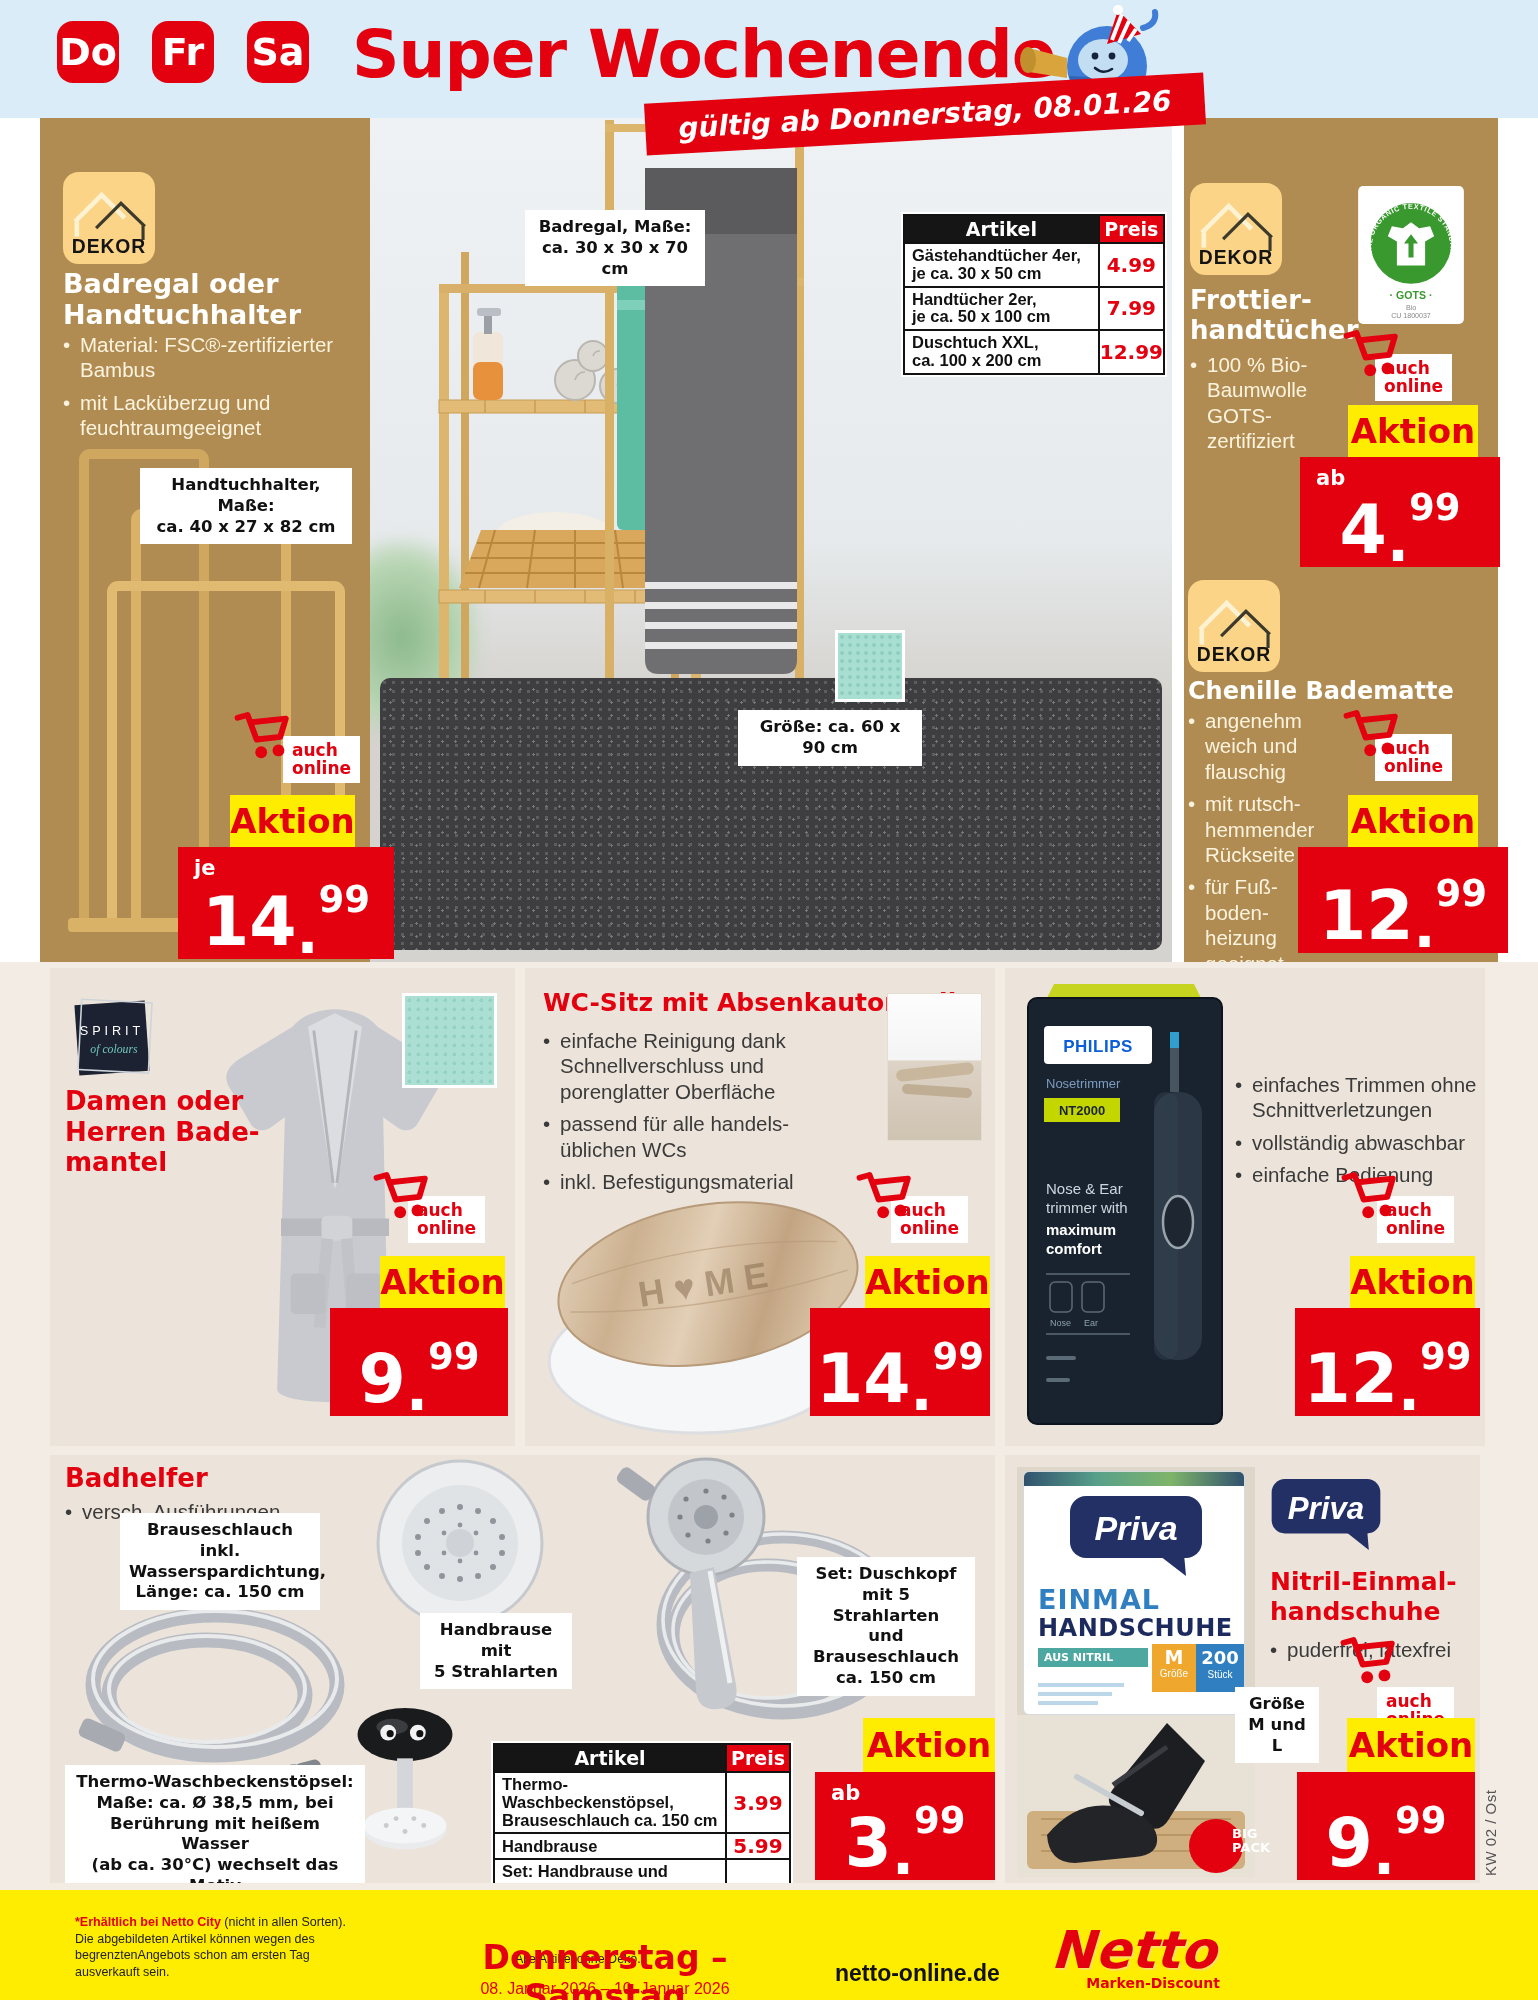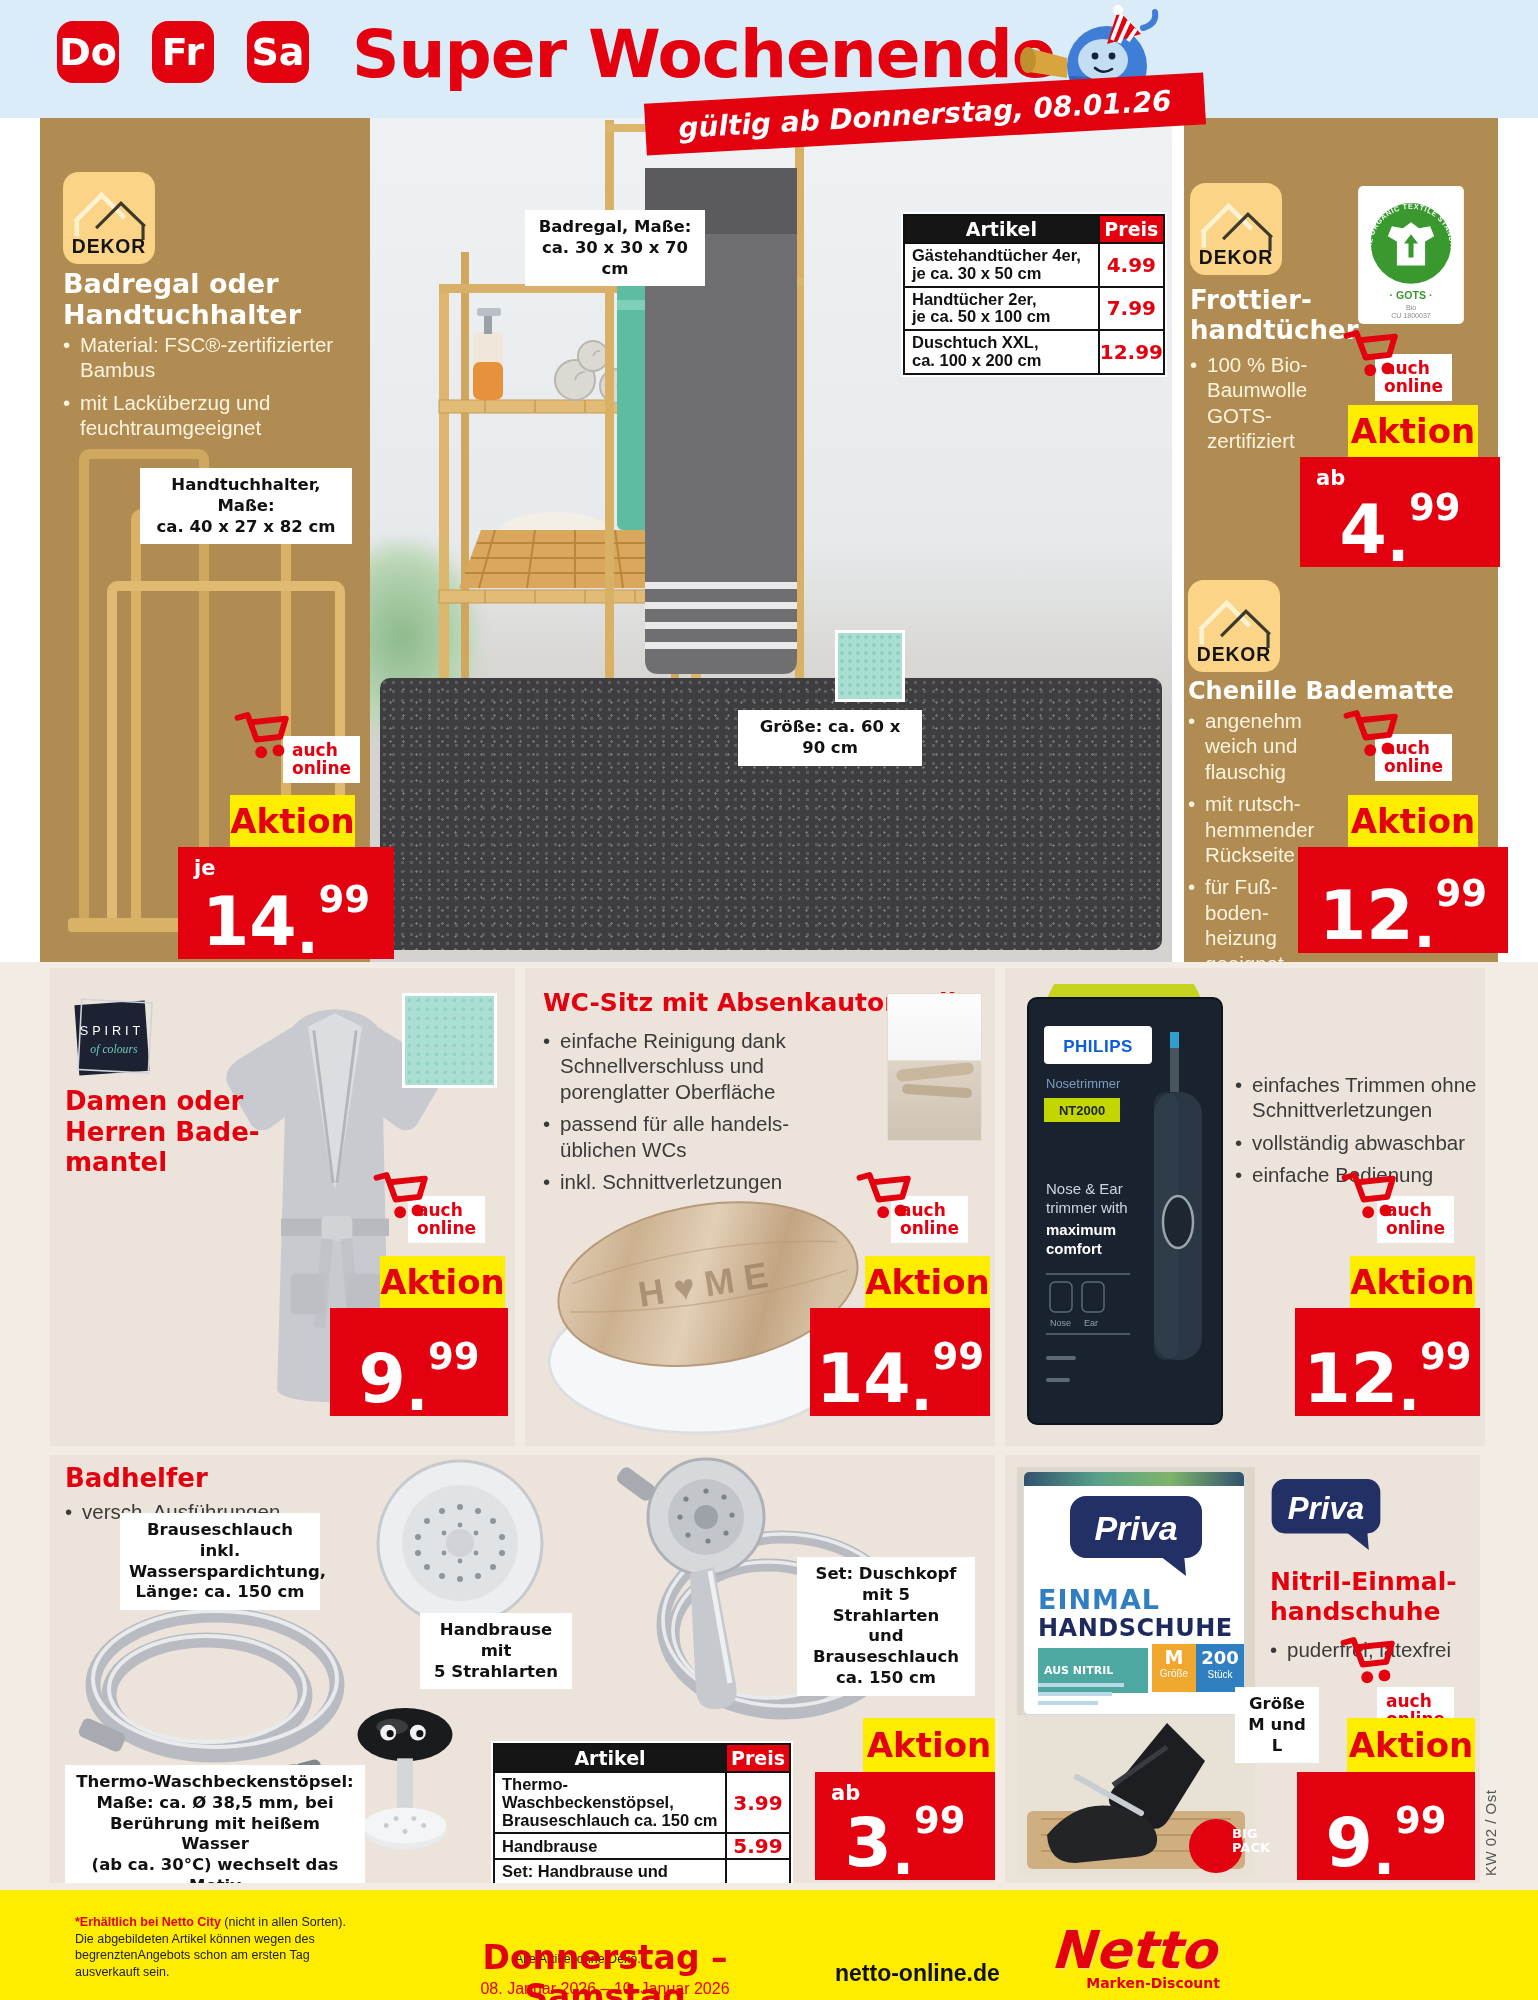--- a/index.html
+++ b/index.html
@@ -347,21 +347,21 @@
   </div>
 
   <div class="abs pbox" style="left:525px;top:968px;width:470px;height:478px;z-index:1;">
     <div class="abs redtitle disp" style="left:18px;top:20px;">WC-Sitz mit Absenkautomatik</div>
     <div class="abs bullets darktxt" style="left:18px;top:60px;width:320px;">
       <div class="b preline">einfache Reinigung dank
 Schnellverschluss und
 porenglatter Oberfläche</div>
       <div class="b preline">passend für alle handels-
 üblichen WCs</div>
-      <div class="b preline">inkl. Schnittverletzungen</div>
+      <div class="b preline">inkl. Befestigungsmaterial</div>
     </div>
     <div class="abs" style="left:362px;top:25px;width:95px;height:148px;background:linear-gradient(180deg,#fdfdfd 0%,#f4f4f4 45%,#ddd3c6 46%,#cfc3b2 100%);border:1px solid #e4ddd2;">
       <div class="abs" style="left:8px;top:72px;width:78px;height:12px;background:#c9b79d;border-radius:6px;transform:rotate(-6deg);"></div>
       <div class="abs" style="left:14px;top:92px;width:70px;height:10px;background:#bda export;background:#bfae94;border-radius:5px;transform:rotate(4deg);"></div>
     </div>
     <svg class="abs" style="left:8px;top:205px;" width="340" height="268" viewBox="0 0 340 270">
       <defs>
         <linearGradient id="wood" x1="0" y1="0" x2="1" y2="0.25">
           <stop offset="0" stop-color="#e7d5bf"></stop>
             <stop offset="0.3" stop-color="#ccb190"></stop>
@@ -599,21 +599,21 @@
     <div class="abs" style="left:12px;top:12px;width:238px;height:410px;background:#ded6c9;">
       <div class="abs" style="left:6px;top:4px;width:222px;height:244px;background:#fff;border:1px solid #d5dade;border-radius:6px;overflow:hidden;">
         <div class="abs" style="left:0;top:0;width:100%;height:14px;background:linear-gradient(90deg,#31526e,#58a08a,#7fb46a,#31526e);"></div>
         <svg class="abs" style="left:44px;top:22px;" width="136" height="86" viewBox="0 0 136 86">
           <rect x="2" y="2" width="132" height="62" rx="16" fill="#223066"></rect>
           <path d="M92 62 l26 20 -2 -22 z" fill="#223066"></path>
           <text x="68" y="46" text-anchor="middle" font-size="34" font-style="italic" font-weight="bold" fill="#fff">Priva</text>
         </svg>
         <div class="abs disp" style="left:14px;top:112px;font-size:27px;color:#2f7fc1;letter-spacing:1px;">EINMAL</div>
         <div class="abs disp" style="left:14px;top:142px;font-size:24px;color:#1c2a5e;letter-spacing:0.5px;">HANDSCHUHE</div>
-        <div class="abs disp" style="left:14px;top:176px;width:110px;background:#4ca8a0;color:#fff;font-size:11px;padding:16px 6px;">AUS NITRIL</div>
+        <div class="abs disp" style="left:14px;top:176px;width:110px;background:#4ca8a0;color:#fff;font-size:11px;padding:3px 6px;">AUS NITRIL</div>
         <div class="abs" style="left:128px;top:172px;width:44px;height:48px;background:#f0a72e;color:#fff;text-align:center;">
           <div class="disp" style="font-size:19px;line-height:1.1;margin-top:3px;">M</div>
           <div style="font-size:10px;">Größe</div>
         </div>
         <div class="abs" style="left:172px;top:172px;width:48px;height:48px;background:#2f7fc1;color:#fff;text-align:center;">
           <div class="disp" style="font-size:18px;line-height:1.2;margin-top:3px;">200</div>
           <div style="font-size:10px;">Stück</div>
         </div>
         <div class="abs" style="left:14px;top:206px;width:90px;">
           <div style="height:4px;background:#bcd6ea;margin:5px 0;width:86px;"></div>

